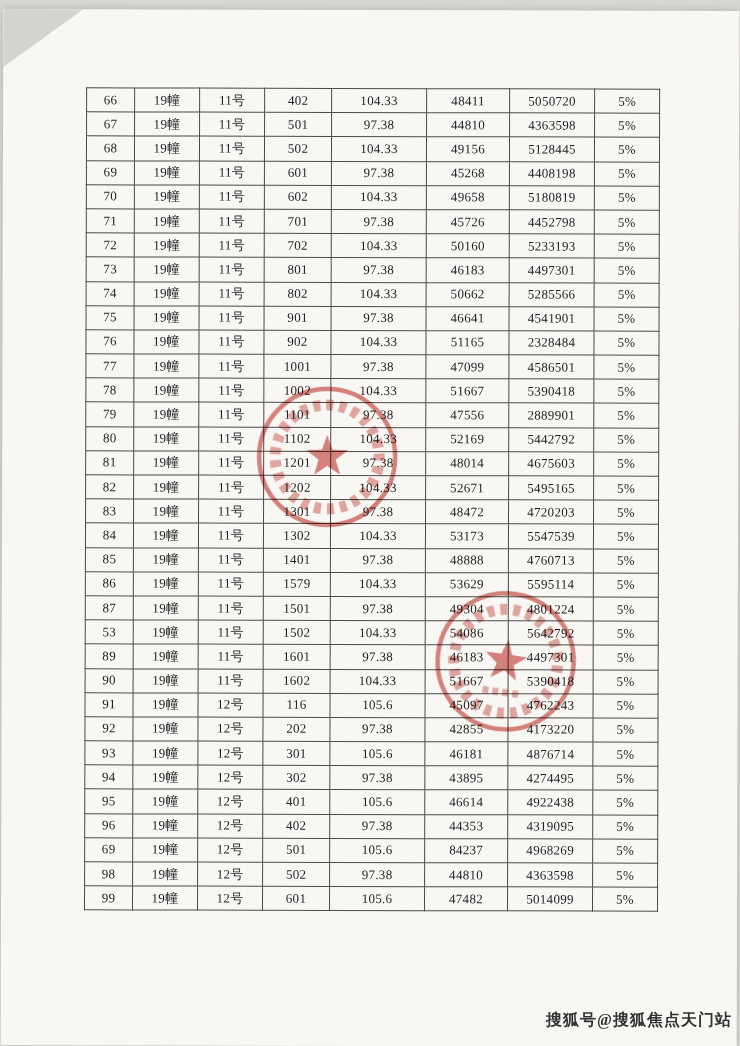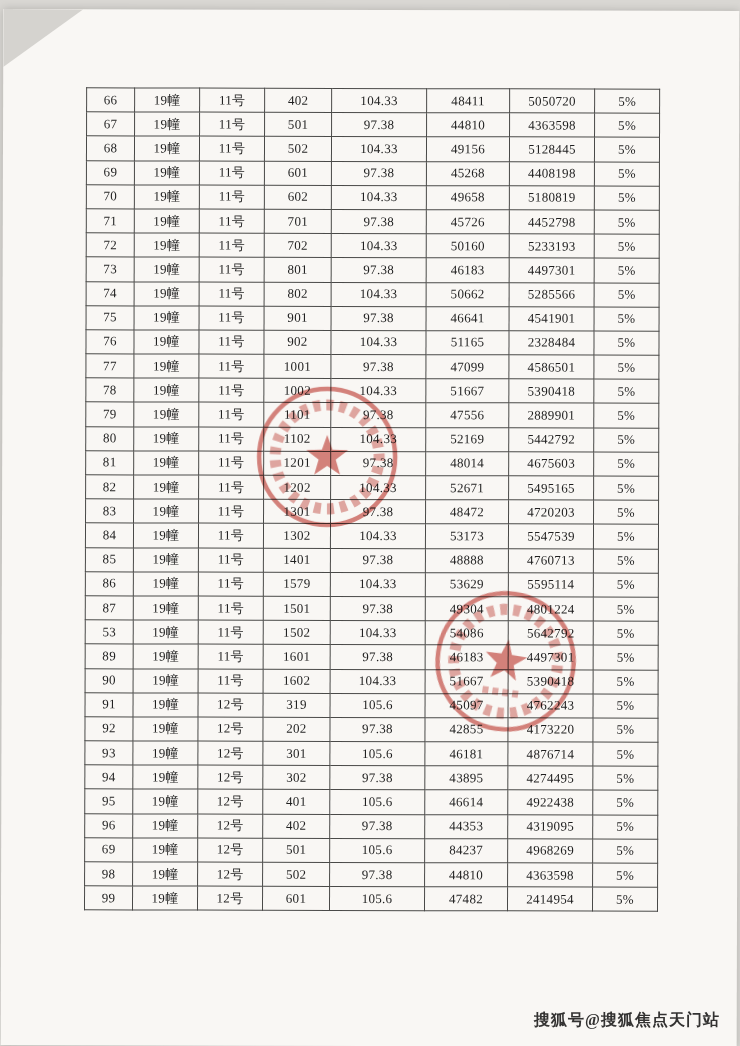--- a/index.html
+++ b/index.html
@@ -64,21 +64,21 @@
     height: 150px;
     mix-blend-mode: multiply;
     opacity: 0.62;
     filter: blur(0.4px);
     pointer-events: none;
   }
   .seal-upper { left: 250px; top: 372px; }
   .seal-lower { left: 429px; top: 576px; transform: rotate(8deg); }
   .watermark {
     position: absolute;
-    right: 20px;
+    right: 8px;
     bottom: 15px;
     font-size: 16px;
     font-weight: bold;
     color: #333231;
     letter-spacing: 1px;
     font-family: "Liberation Serif", "DejaVu Serif", serif;
   }
 </style>
 </head>
 <body>
@@ -345,21 +345,21 @@
     <td>1602</td>
     <td>104.33</td>
     <td>51667</td>
     <td>5390418</td>
     <td>5%</td>
   </tr>
           <tr>
     <td>91</td>
     <td>19幢</td>
     <td>12号</td>
-    <td>319</td>
+    <td>116</td>
     <td>105.6</td>
     <td>45097</td>
     <td>4762243</td>
     <td>5%</td>
   </tr>
           <tr>
     <td>92</td>
     <td>19幢</td>
     <td>12号</td>
     <td>202</td>
@@ -428,21 +428,21 @@
     <td>4363598</td>
     <td>5%</td>
   </tr>
           <tr>
     <td>99</td>
     <td>19幢</td>
     <td>12号</td>
     <td>601</td>
     <td>105.6</td>
     <td>47482</td>
-    <td>2414954</td>
+    <td>5014099</td>
     <td>5%</td>
   </tr>
         </tbody>
     </table>
 
     <div class="seal seal-upper" style="color: rgb(192, 58, 50);">
       <svg viewBox="0 0 150 150" width="150" height="150">
         <circle cx="75" cy="75" r="68" fill="none" stroke="currentColor" stroke-width="4.5"></circle>
         <circle cx="75" cy="75" r="52" fill="none" stroke="currentColor" stroke-width="11" stroke-dasharray="7 6" opacity="0.7" transform="rotate(-18 75 75)"></circle>
         <polygon points="75,53 80.29,67.72 95.92,68.2 83.56,77.78 87.93,92.8 75,84 62.07,92.8 66.44,77.78 54.08,68.2 69.71,67.72" fill="currentColor"></polygon>

